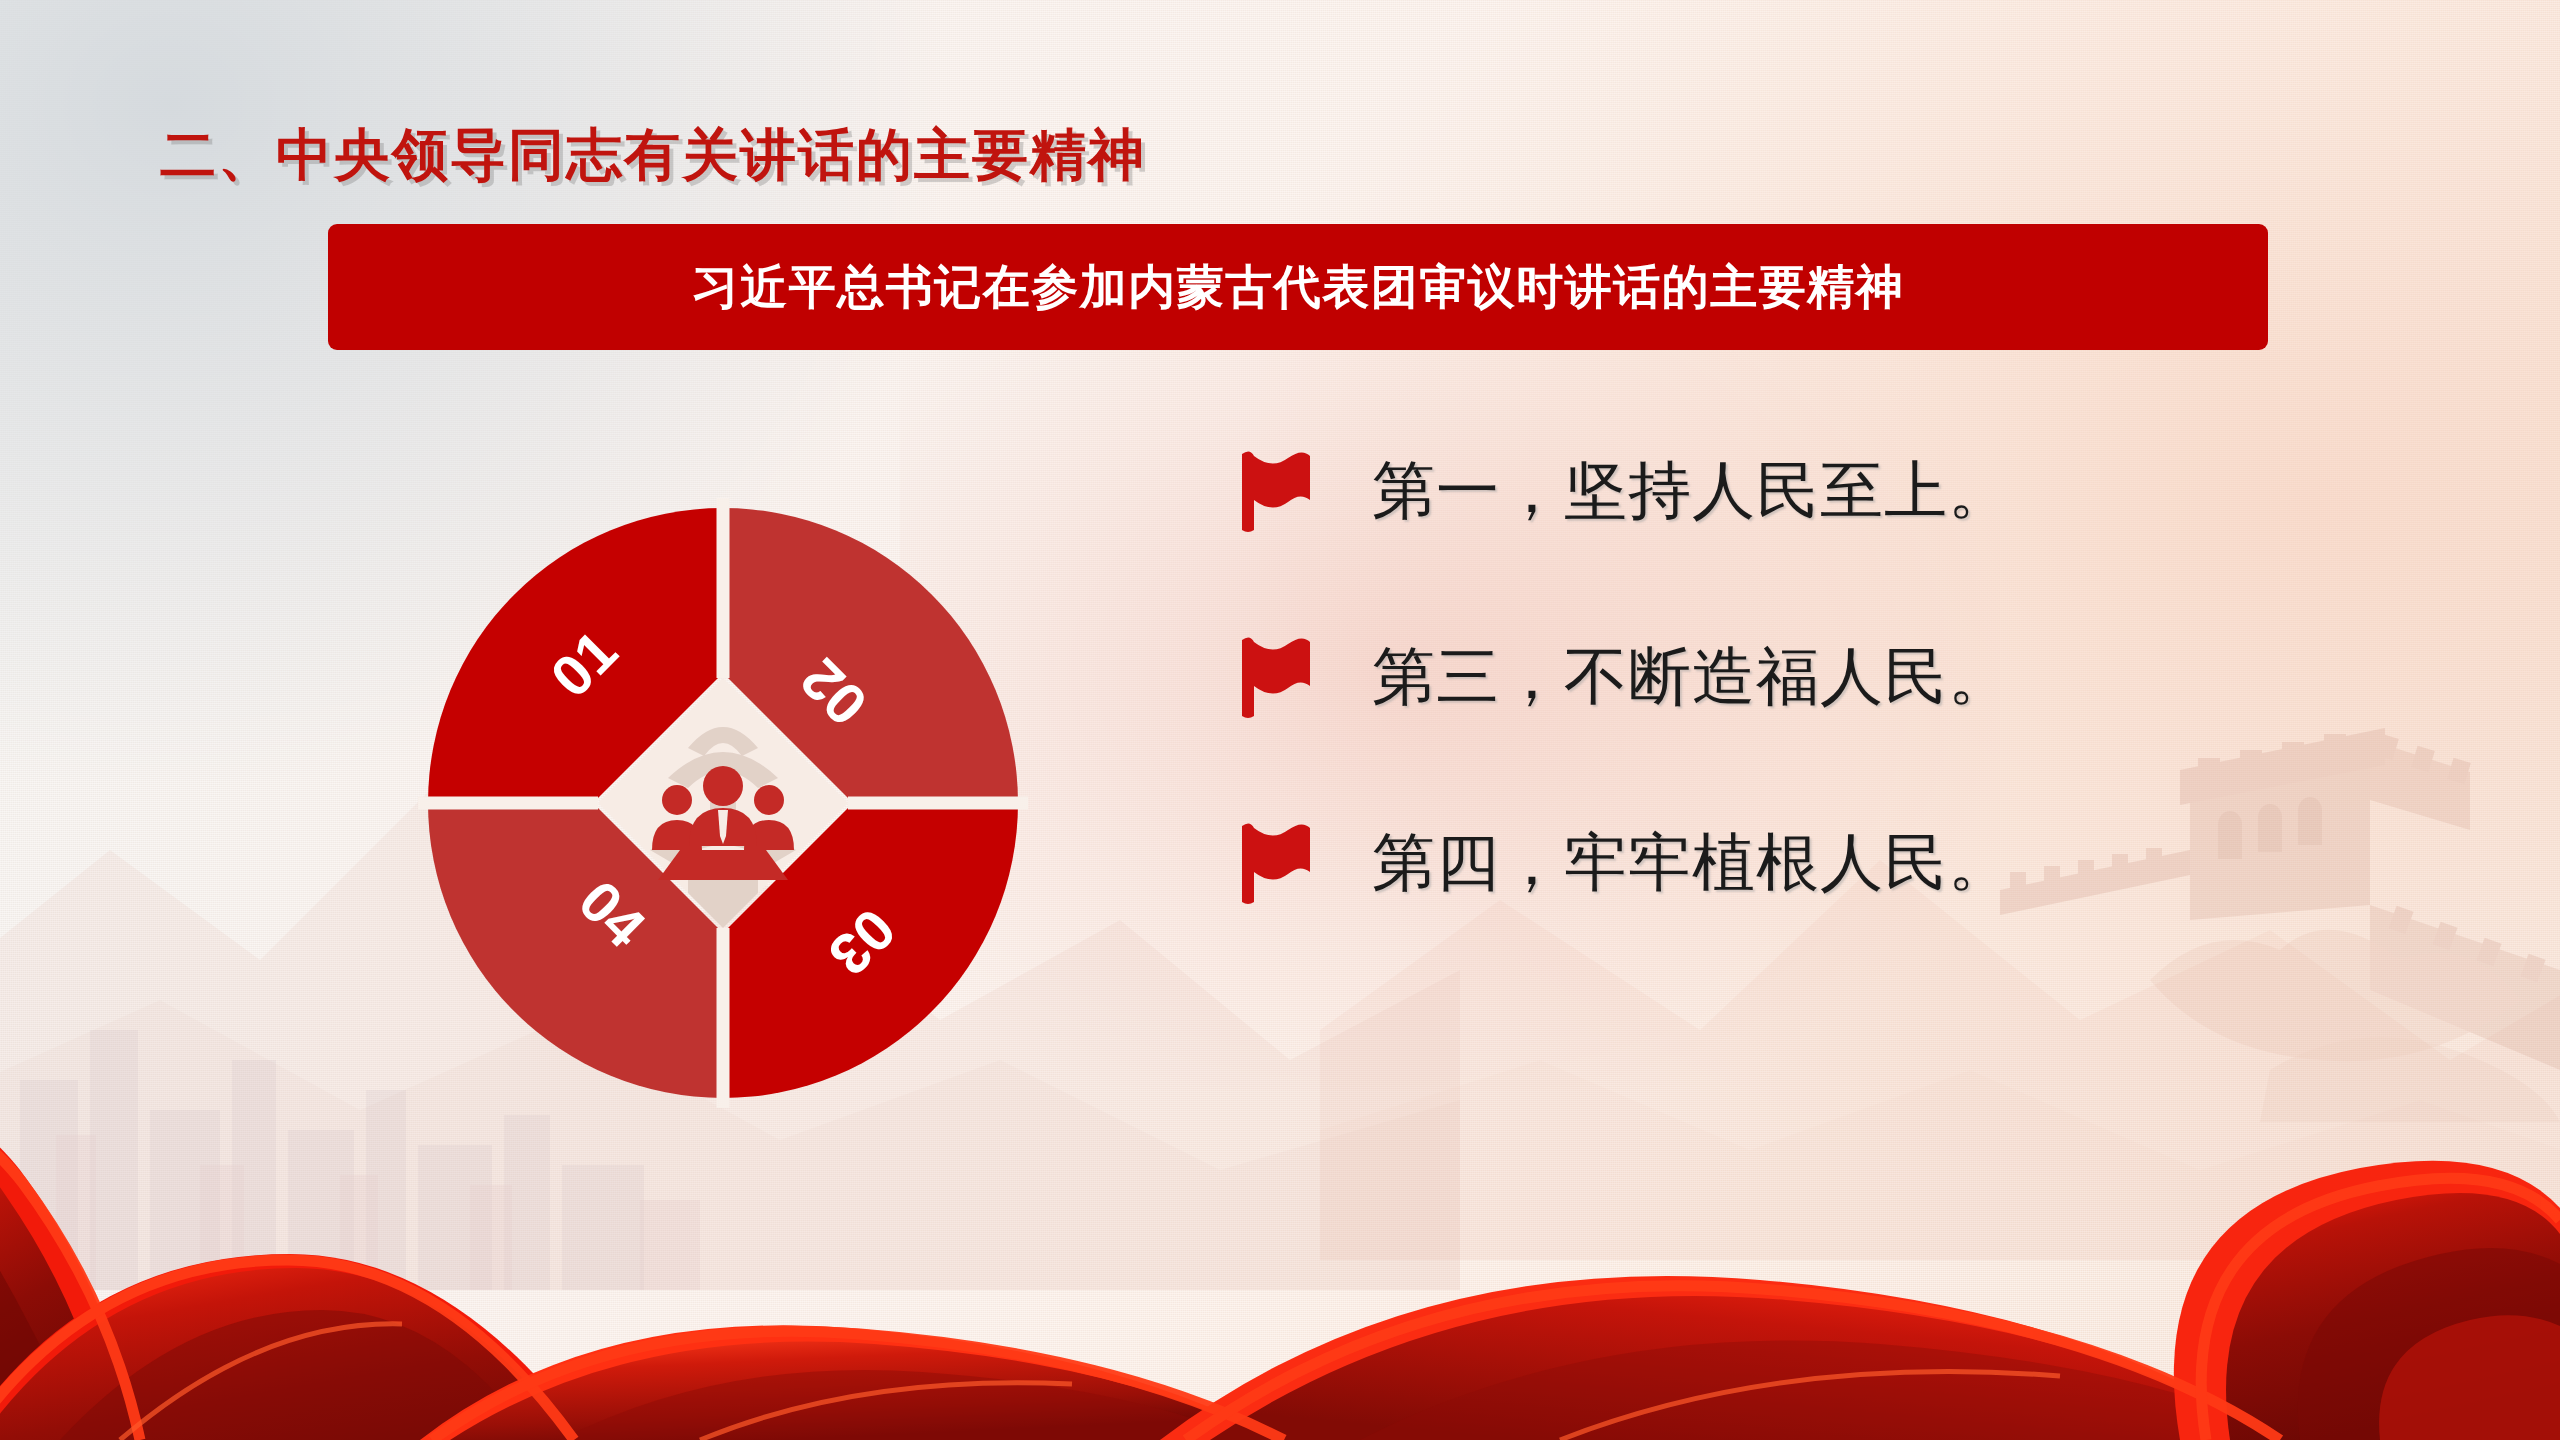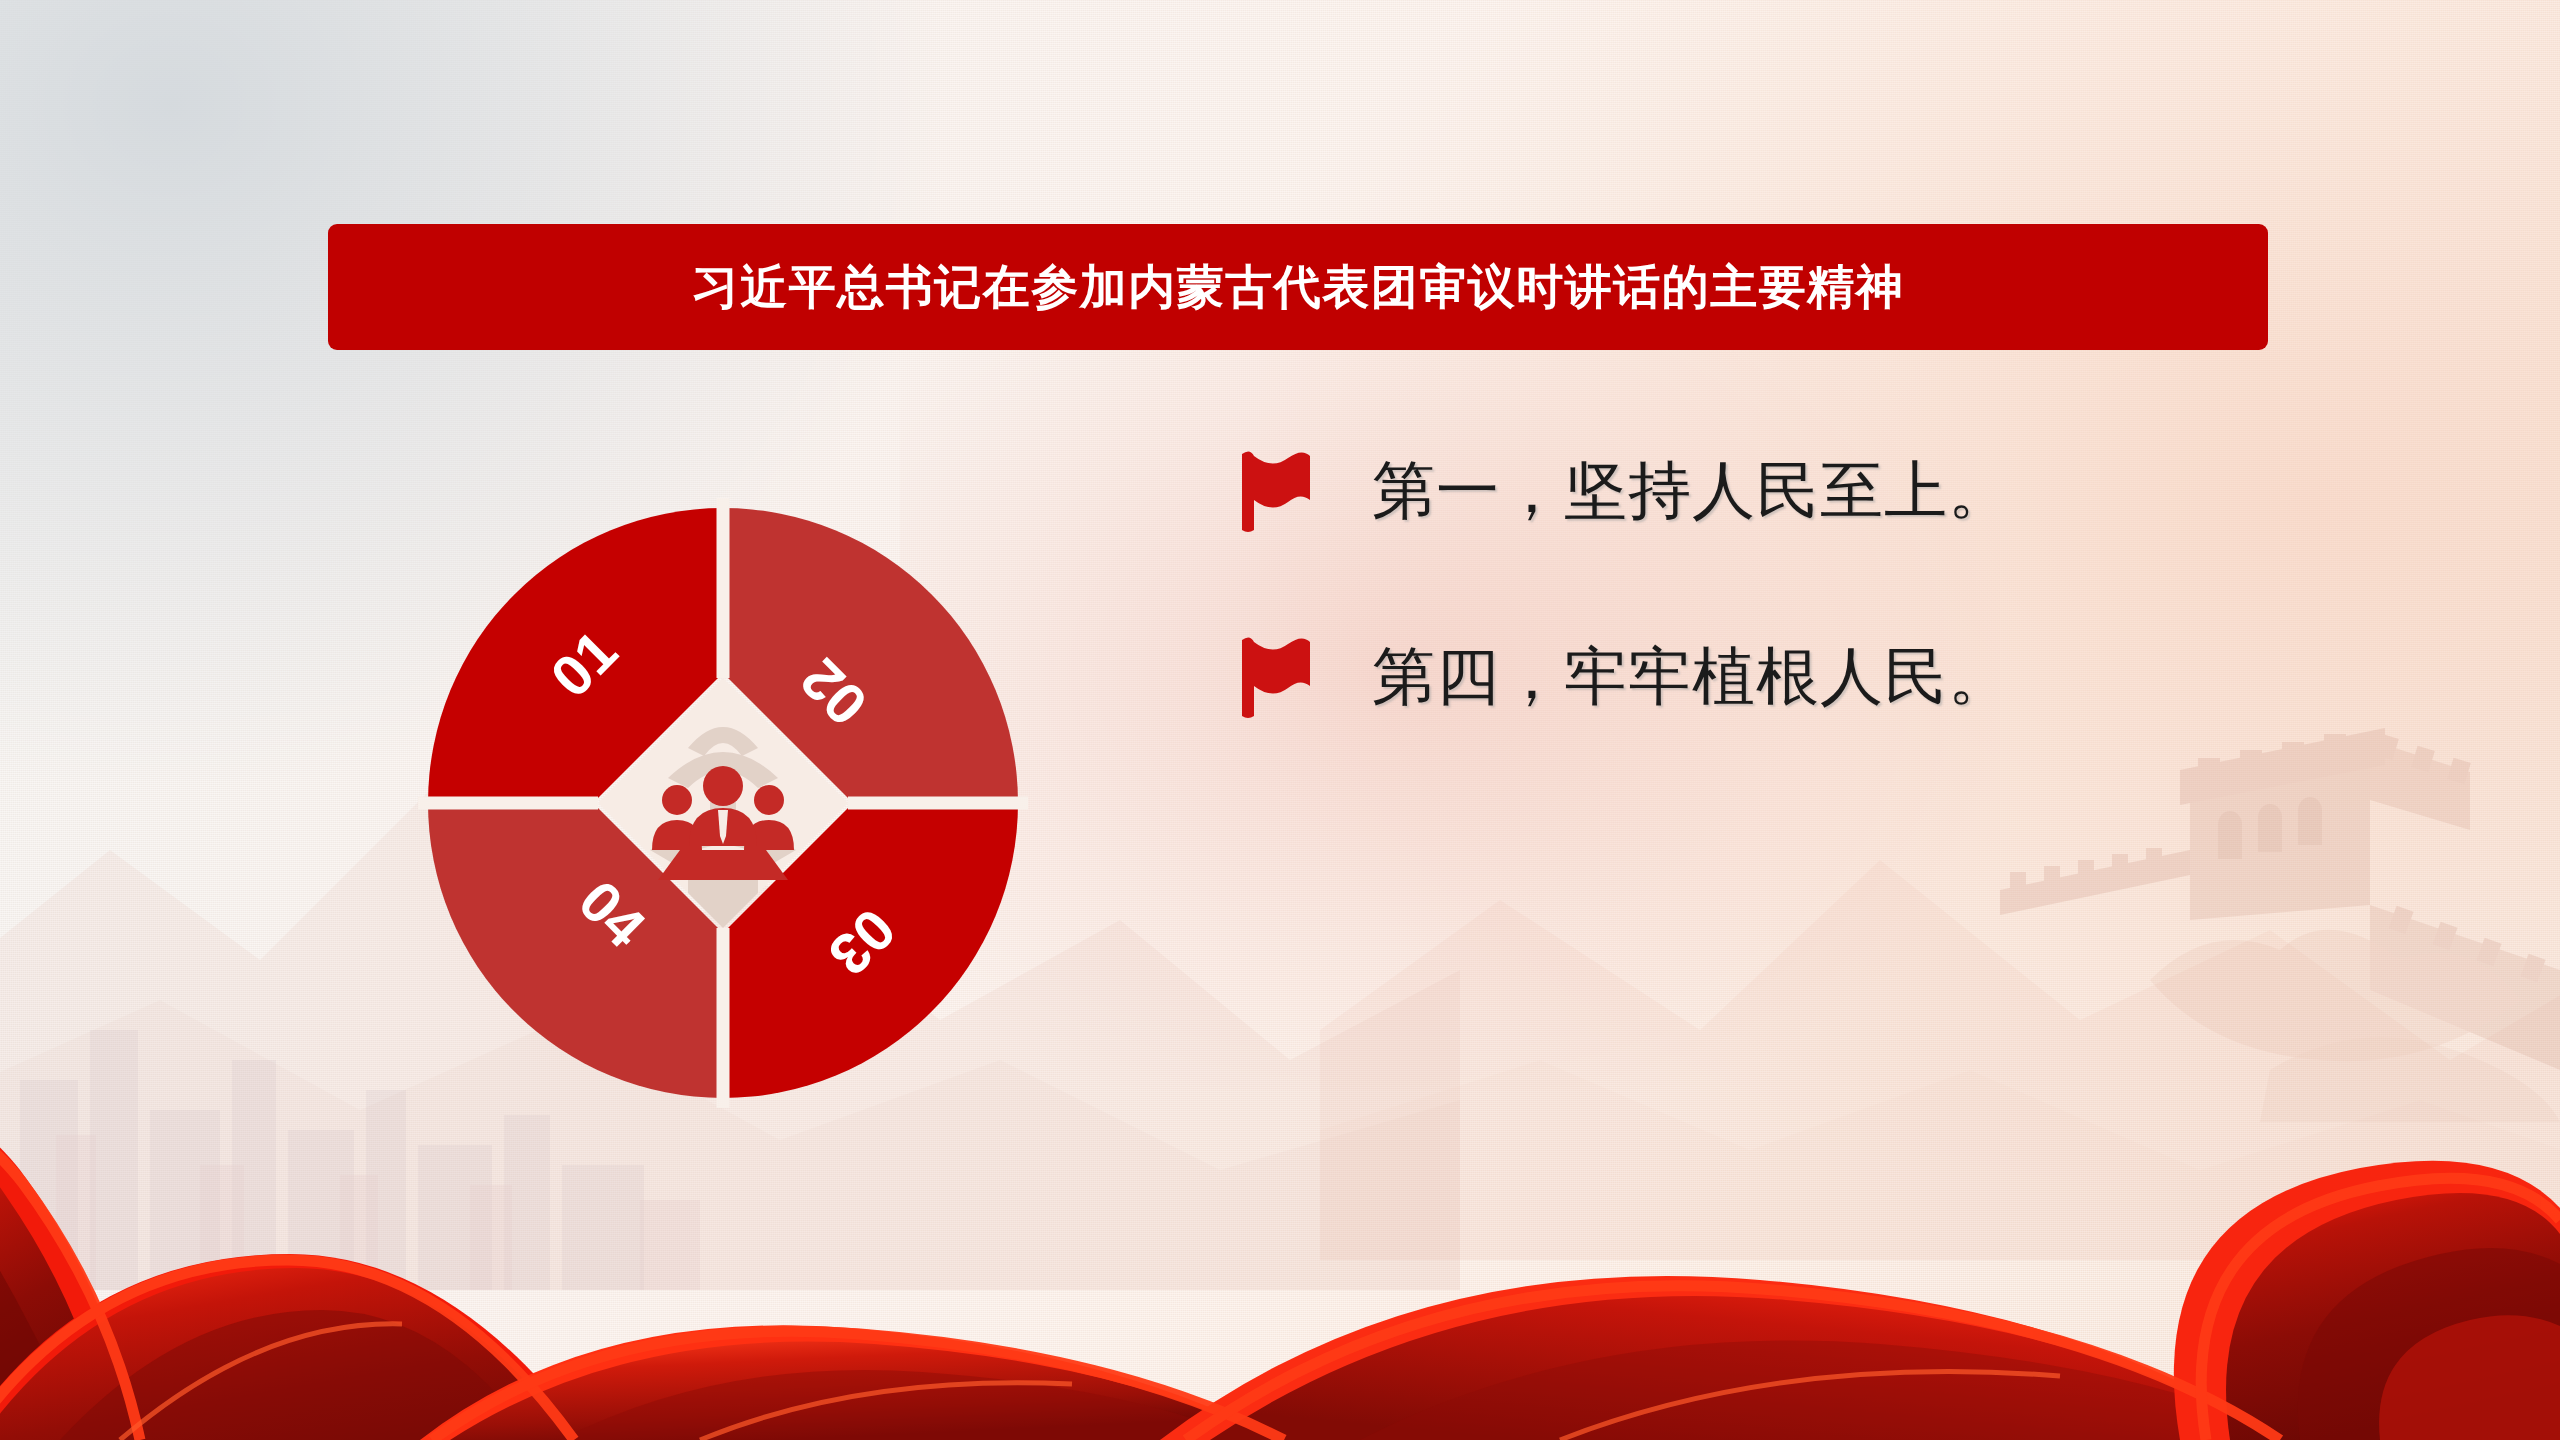--- a/index.html
+++ b/index.html
@@ -260,20 +260,21 @@
       <g fill="#c79aa6" opacity="0.30">
         <rect x="56" y="205" width="40" height="155"></rect>
         <rect x="200" y="235" width="44" height="125"></rect>
         <rect x="340" y="245" width="38" height="115"></rect>
         <rect x="470" y="255" width="42" height="105"></rect>
         <rect x="640" y="270" width="60" height="90"></rect>
       </g>
     </svg>
   </div>
 
+  <div class="title">二、中央领导同志有关讲话的主要精神</div>
 
   <div class="banner">
     <span class="banner-text">习近平总书记在参加内蒙古代表团审议时讲话的主要精神</span>
   </div>
 
   <div class="wheel">
     <svg width="610" height="610" viewBox="0 0 610 610" xmlns="http://www.w3.org/2000/svg">
       <defs>
 
         <mask id="wheelMask">
@@ -345,20 +346,29 @@
       <span class="flag-icon">
         <svg width="74" height="86" viewBox="0 0 74 86" xmlns="http://www.w3.org/2000/svg">
           <path d="M4 6 q8 -6 12 2 l0 74 q-6 4 -12 0 Z" fill="#cc1111"></path>
           <path d="M16 8 q18 14 34 2 q14 -10 22 -2 l0 44 q-10 -8 -22 2 q-16 12 -34 -2 Z" fill="#cc1111"></path>
         </svg>
       </span>
       <span class="bullet-text">第一，坚持人民至上。</span>
     </div>
 
 
+    <div class="bullet-row">
+      <span class="flag-icon">
+        <svg width="74" height="86" viewBox="0 0 74 86" xmlns="http://www.w3.org/2000/svg">
+          <path d="M4 6 q8 -6 12 2 l0 74 q-6 4 -12 0 Z" fill="#cc1111"></path>
+          <path d="M16 8 q18 14 34 2 q14 -10 22 -2 l0 44 q-10 -8 -22 2 q-16 12 -34 -2 Z" fill="#cc1111"></path>
+        </svg>
+      </span>
+      <span class="bullet-text">第三，不断造福人民。</span>
+    </div>
 
     <div class="bullet-row">
       <span class="flag-icon">
         <svg width="74" height="86" viewBox="0 0 74 86" xmlns="http://www.w3.org/2000/svg">
           <path d="M4 6 q8 -6 12 2 l0 74 q-6 4 -12 0 Z" fill="#cc1111"></path>
           <path d="M16 8 q18 14 34 2 q14 -10 22 -2 l0 44 q-10 -8 -22 2 q-16 12 -34 -2 Z" fill="#cc1111"></path>
         </svg>
       </span>
       <span class="bullet-text">第四，牢牢植根人民。</span>
     </div>

